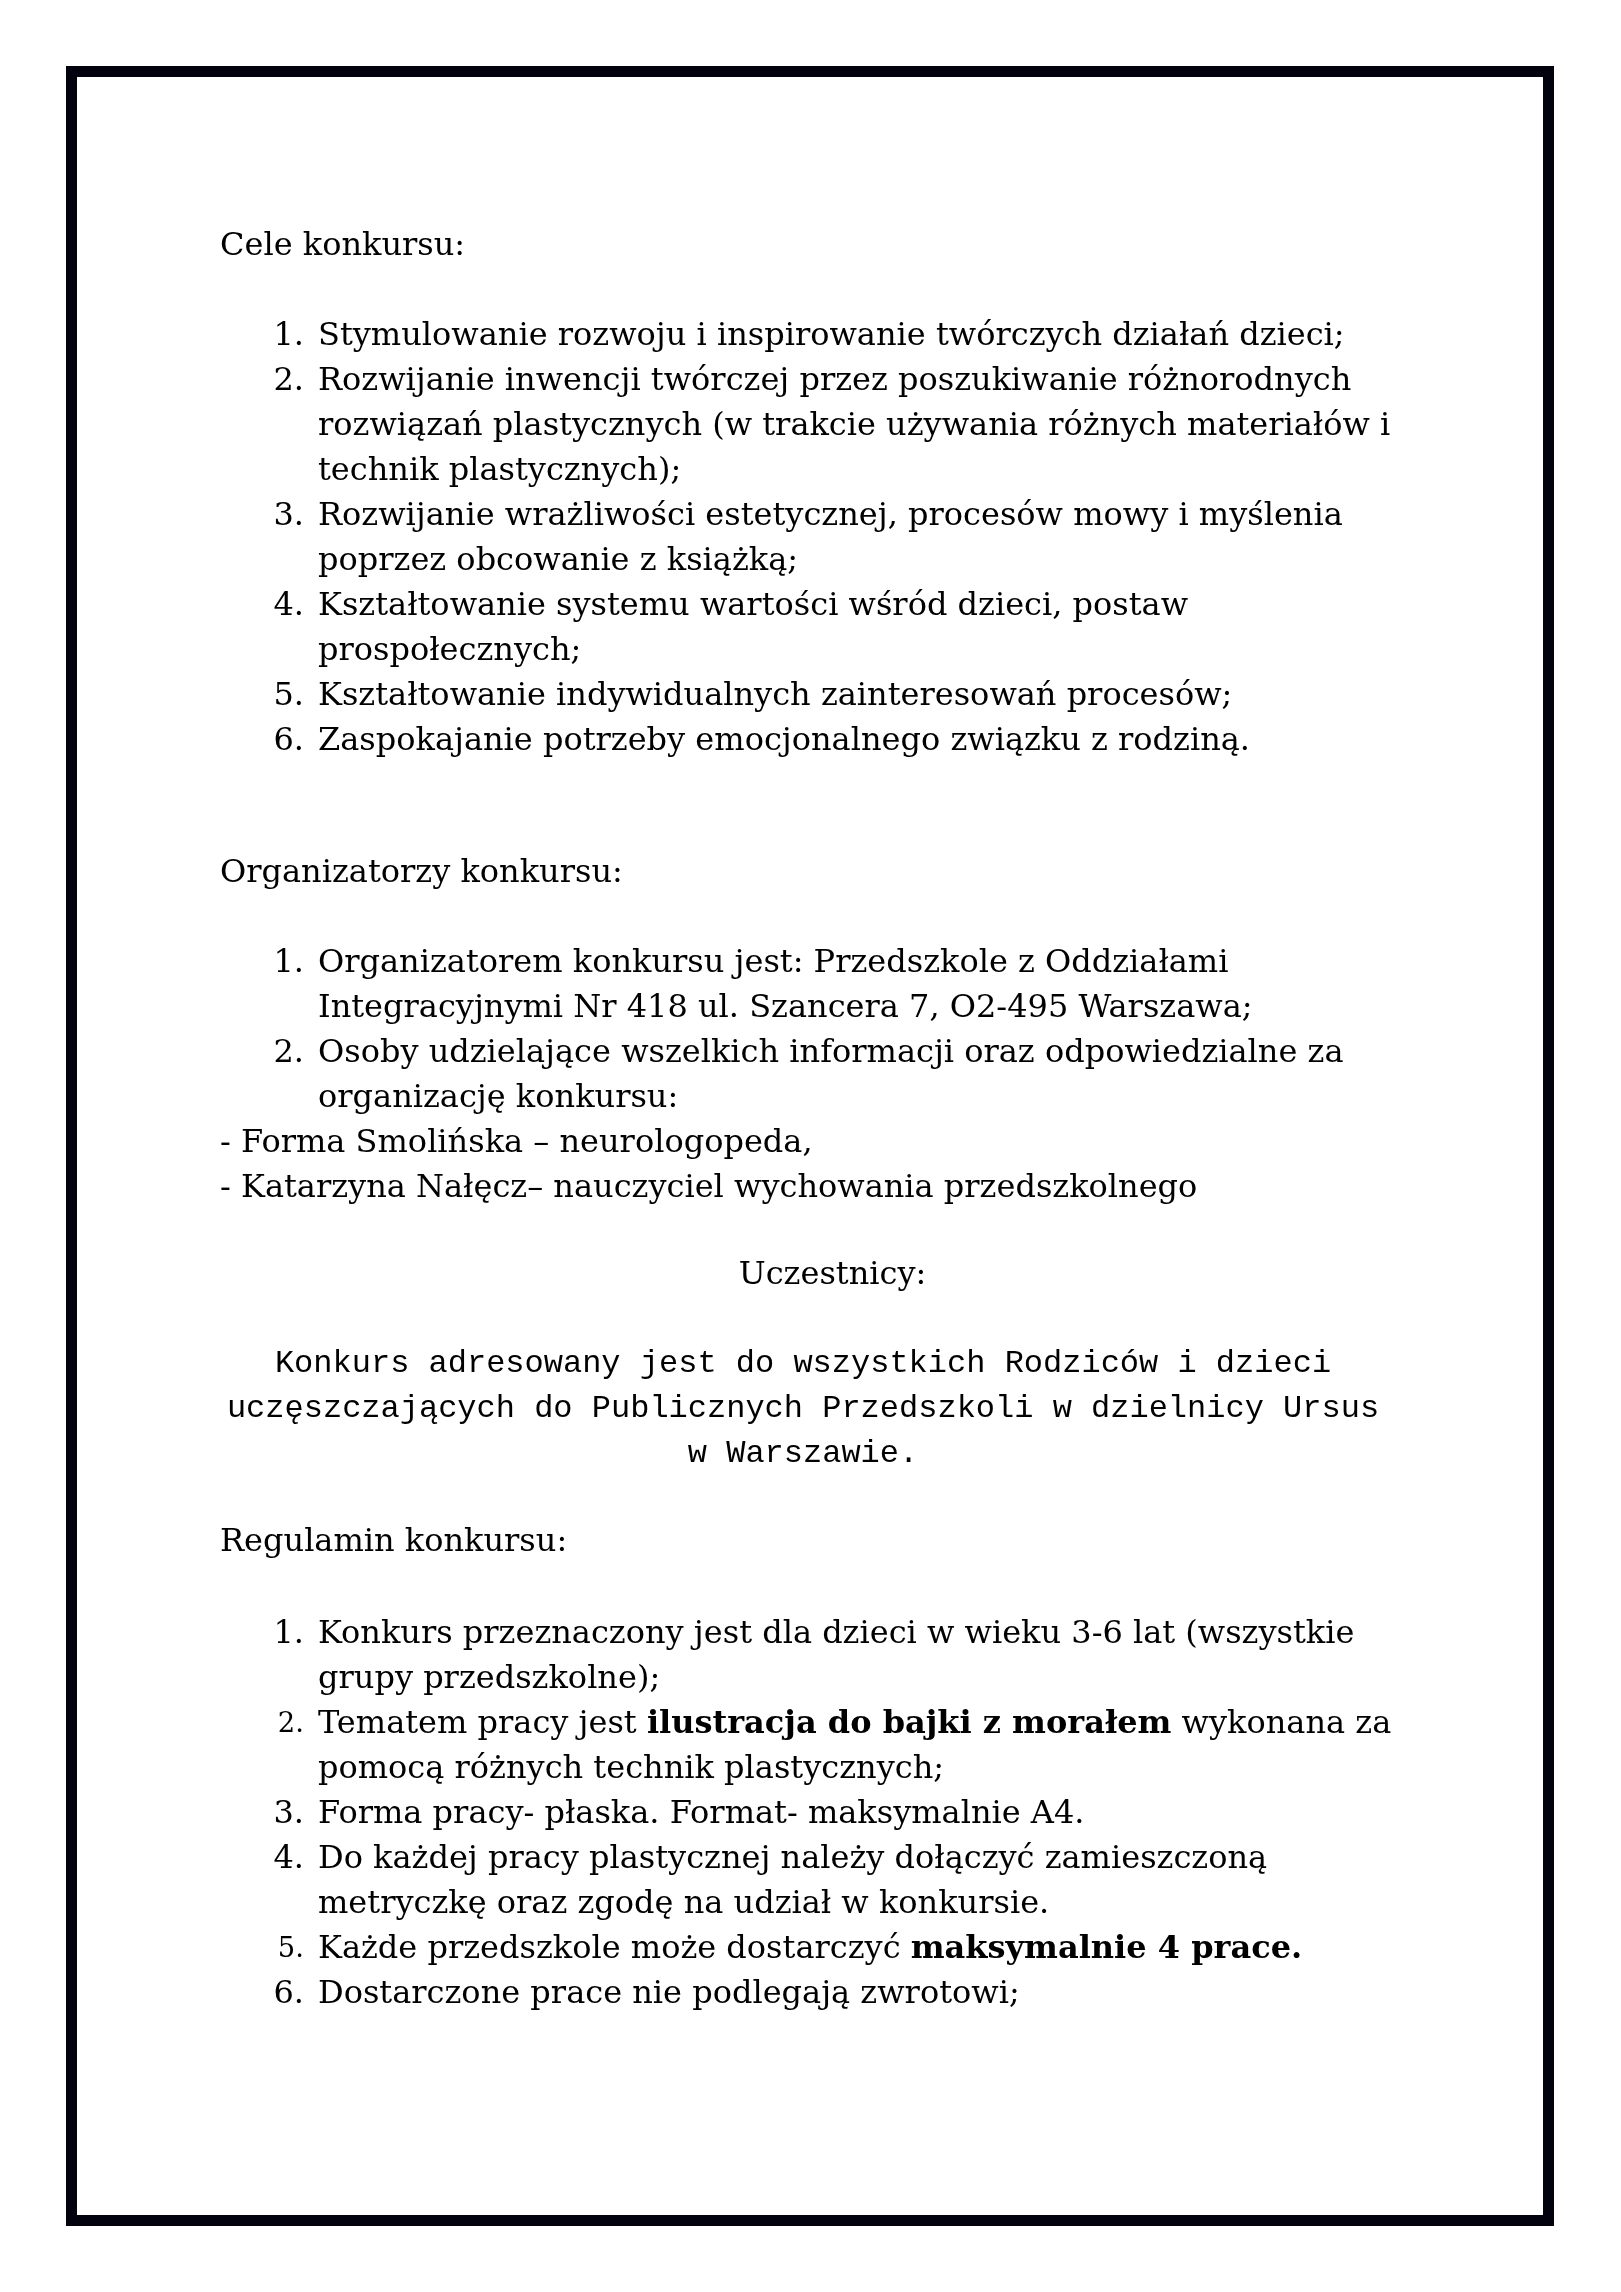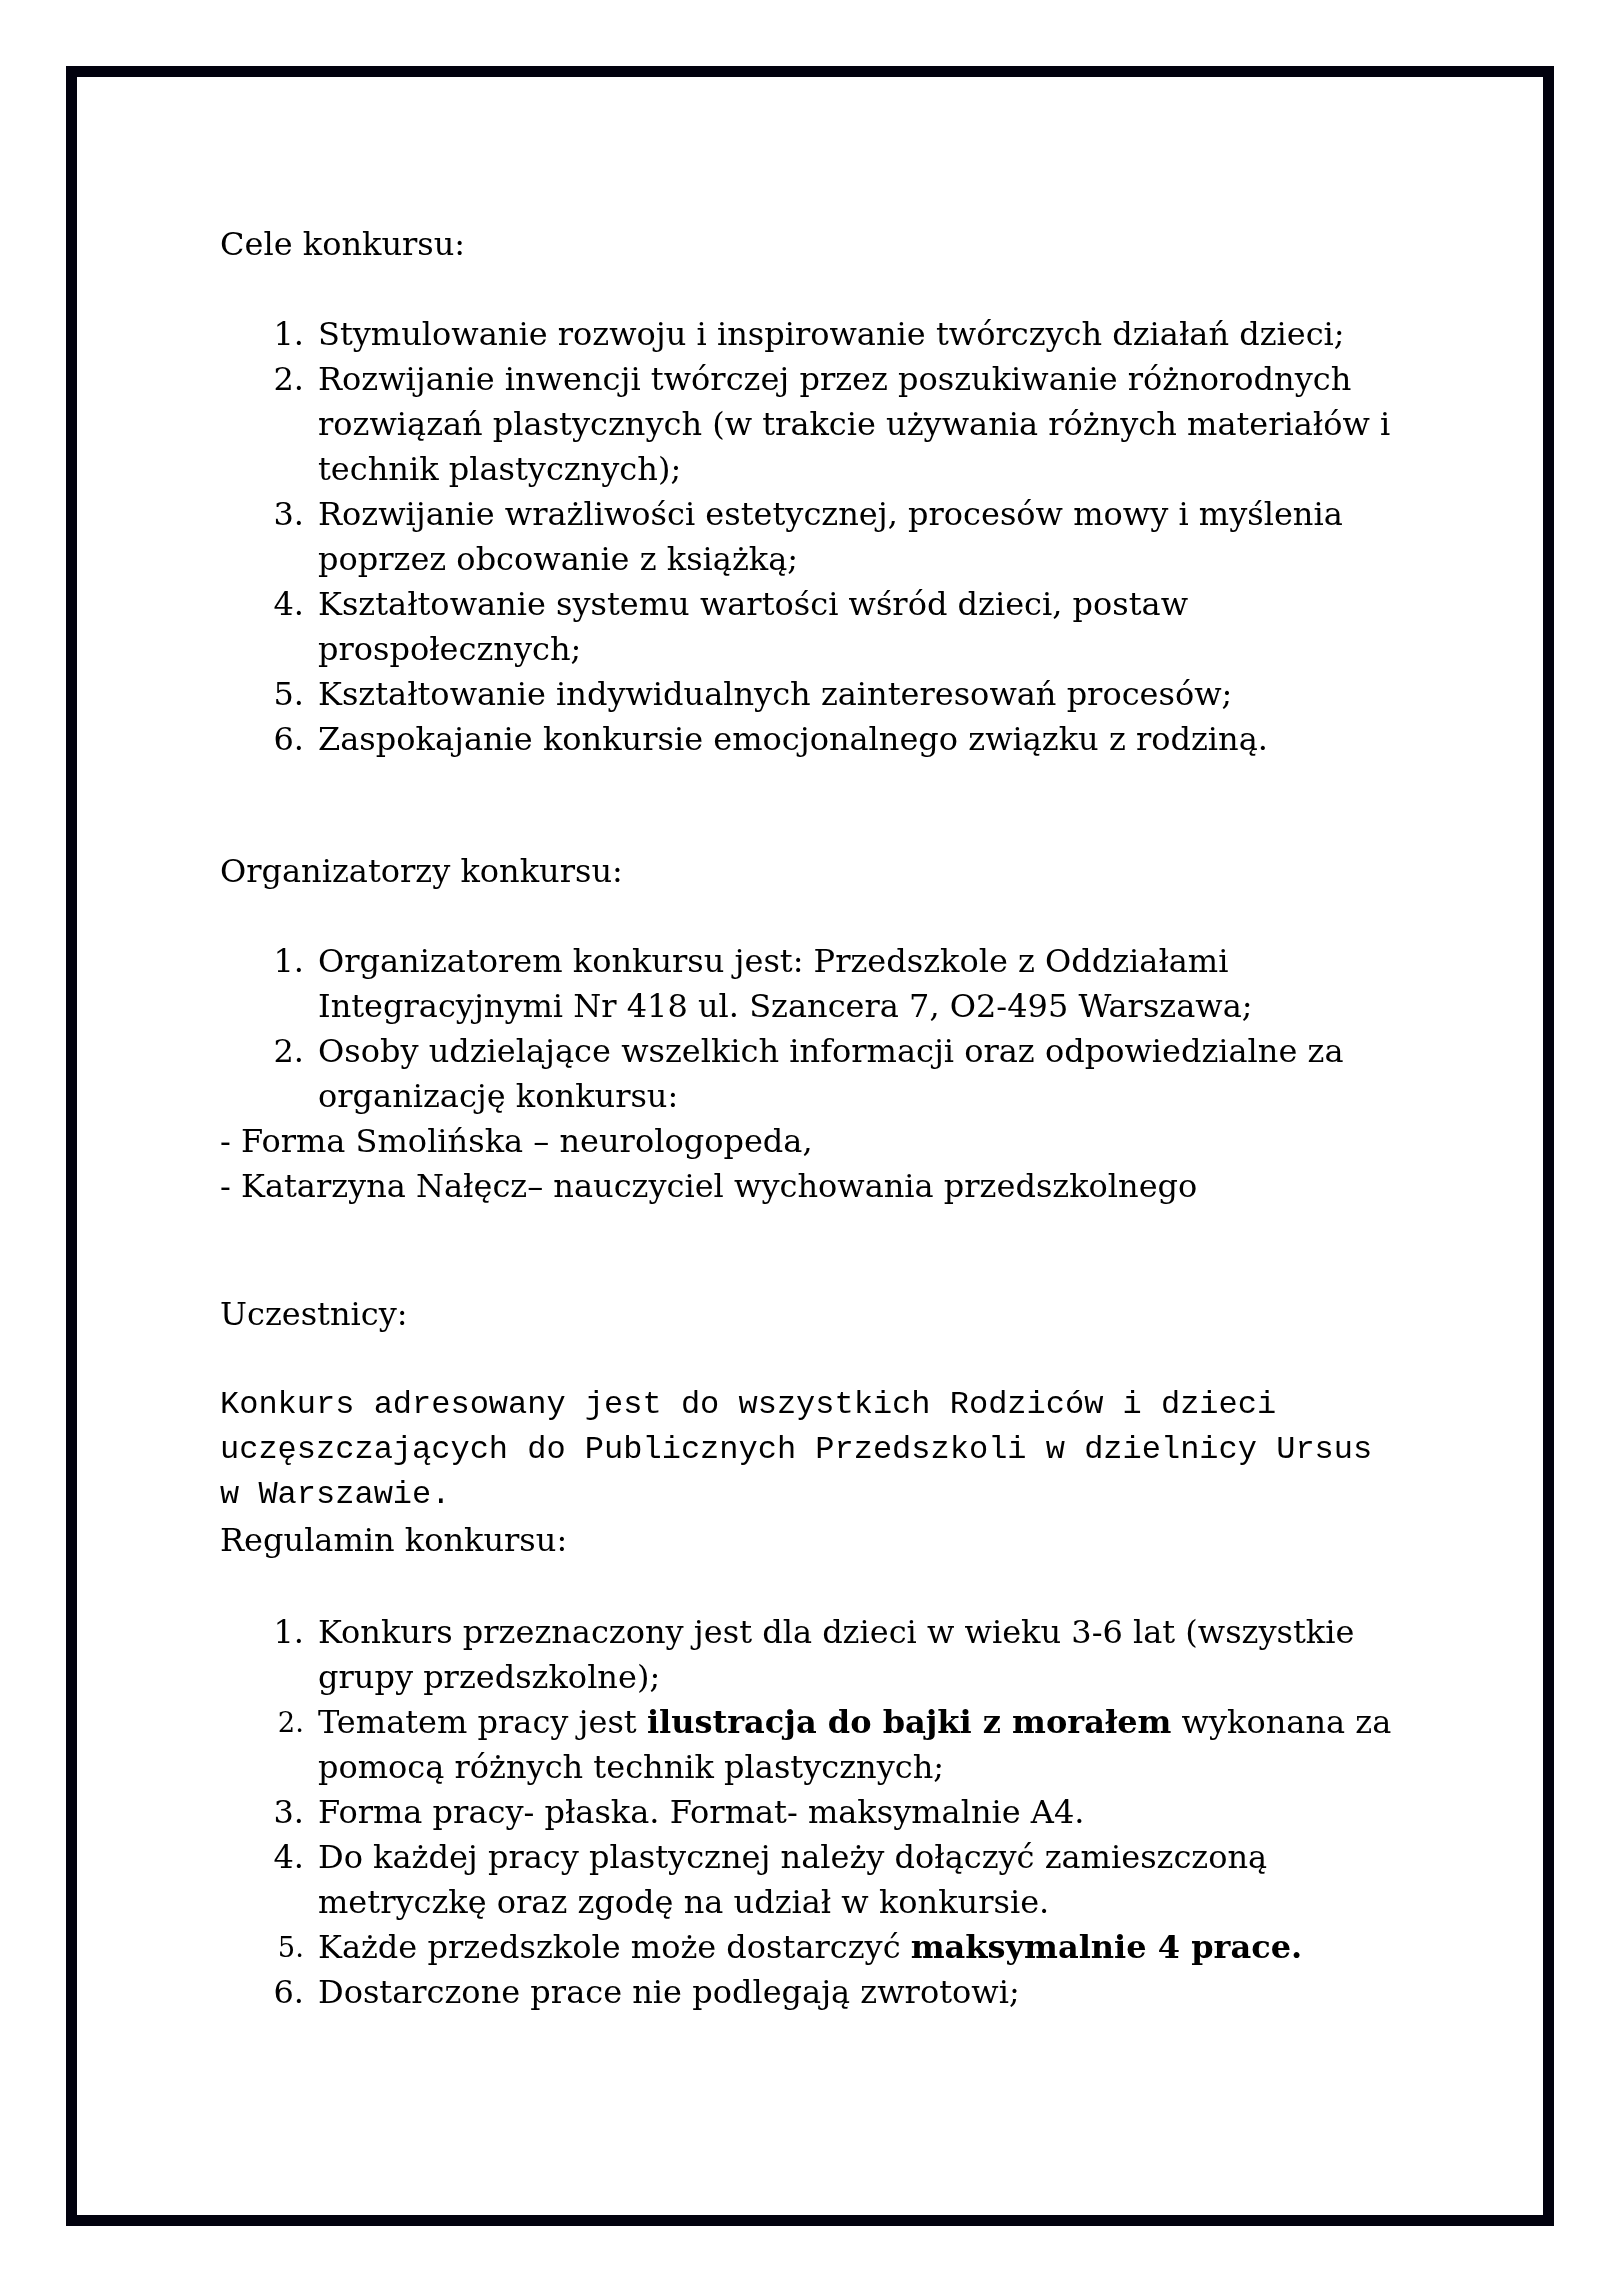--- a/index.html
+++ b/index.html
@@ -22,35 +22,35 @@
 <div class="frame"></div>
 
 <div class="block" style="top:222px;">
   <div class="heading">Cele konkursu:</div>
   <ol class="items" style="margin-top:45px;">
     <li><span class="num">1.</span><span>Stymulowanie rozwoju i inspirowanie twórczych działań dzieci;</span></li>
     <li><span class="num">2.</span><span>Rozwijanie inwencji twórczej przez poszukiwanie różnorodnych rozwiązań plastycznych (w trakcie używania różnych materiałów i technik plastycznych);</span></li>
     <li><span class="num">3.</span><span>Rozwijanie wrażliwości estetycznej, procesów mowy i myślenia poprzez obcowanie z książką;</span></li>
     <li><span class="num">4.</span><span>Kształtowanie systemu wartości wśród dzieci, postaw prospołecznych;</span></li>
     <li><span class="num">5.</span><span>Kształtowanie indywidualnych zainteresowań procesów;</span></li>
-    <li><span class="num">6.</span><span>Zaspokajanie konkursie emocjonalnego związku z rodziną.</span></li>
+    <li><span class="num">6.</span><span>Zaspokajanie potrzeby emocjonalnego związku z rodziną.</span></li>
   </ol>
 </div>
 
 <div class="block" style="top:849px;">
   <div class="heading">Organizatorzy konkursu:</div>
   <ol class="items" style="margin-top:45px;">
     <li><span class="num">1.</span><span>Organizatorem konkursu jest: Przedszkole z Oddziałami Integracyjnymi Nr 418 ul. Szancera 7, O2-495 Warszawa;</span></li>
     <li><span class="num">2.</span><span>Osoby udzielające wszelkich informacji oraz odpowiedzialne za organizację konkursu:</span></li>
   </ol>
   <div class="dash-line">- Forma Smolińska – neurologopeda,</div>
   <div class="dash-line">- Katarzyna Nałęcz– nauczyciel wychowania przedszkolnego</div>
 </div>
 
-<div class="block" style="top:1292px;">
+<div class="block" style="top:1251px;text-align:center;">
   <div class="heading">Uczestnicy:</div>
   <p style="margin:45px 0 0 0; width:1166px;font-family:Liberation Mono, monospace;">Konkurs adresowany jest do wszystkich Rodziców i dzieci uczęszczających do Publicznych Przedszkoli w dzielnicy Ursus w Warszawie.</p>
 </div>
 
 <div class="block" style="top:1518px;">
   <div class="heading">Regulamin konkursu:</div>
   <ol class="items" style="margin-top:47px;">
     <li><span class="num">1.</span><span>Konkurs przeznaczony jest dla dzieci w wieku 3-6 lat (wszystkie grupy przedszkolne);</span></li>
     <li><span class="num small">2.</span><span>Tematem pracy jest </span><b>ilustracja do bajki z morałem</b><span> wykonana za pomocą różnych technik plastycznych;</span></li>
     <li><span class="num">3.</span><span>Forma pracy- płaska. Format- maksymalnie A4.</span></li>

